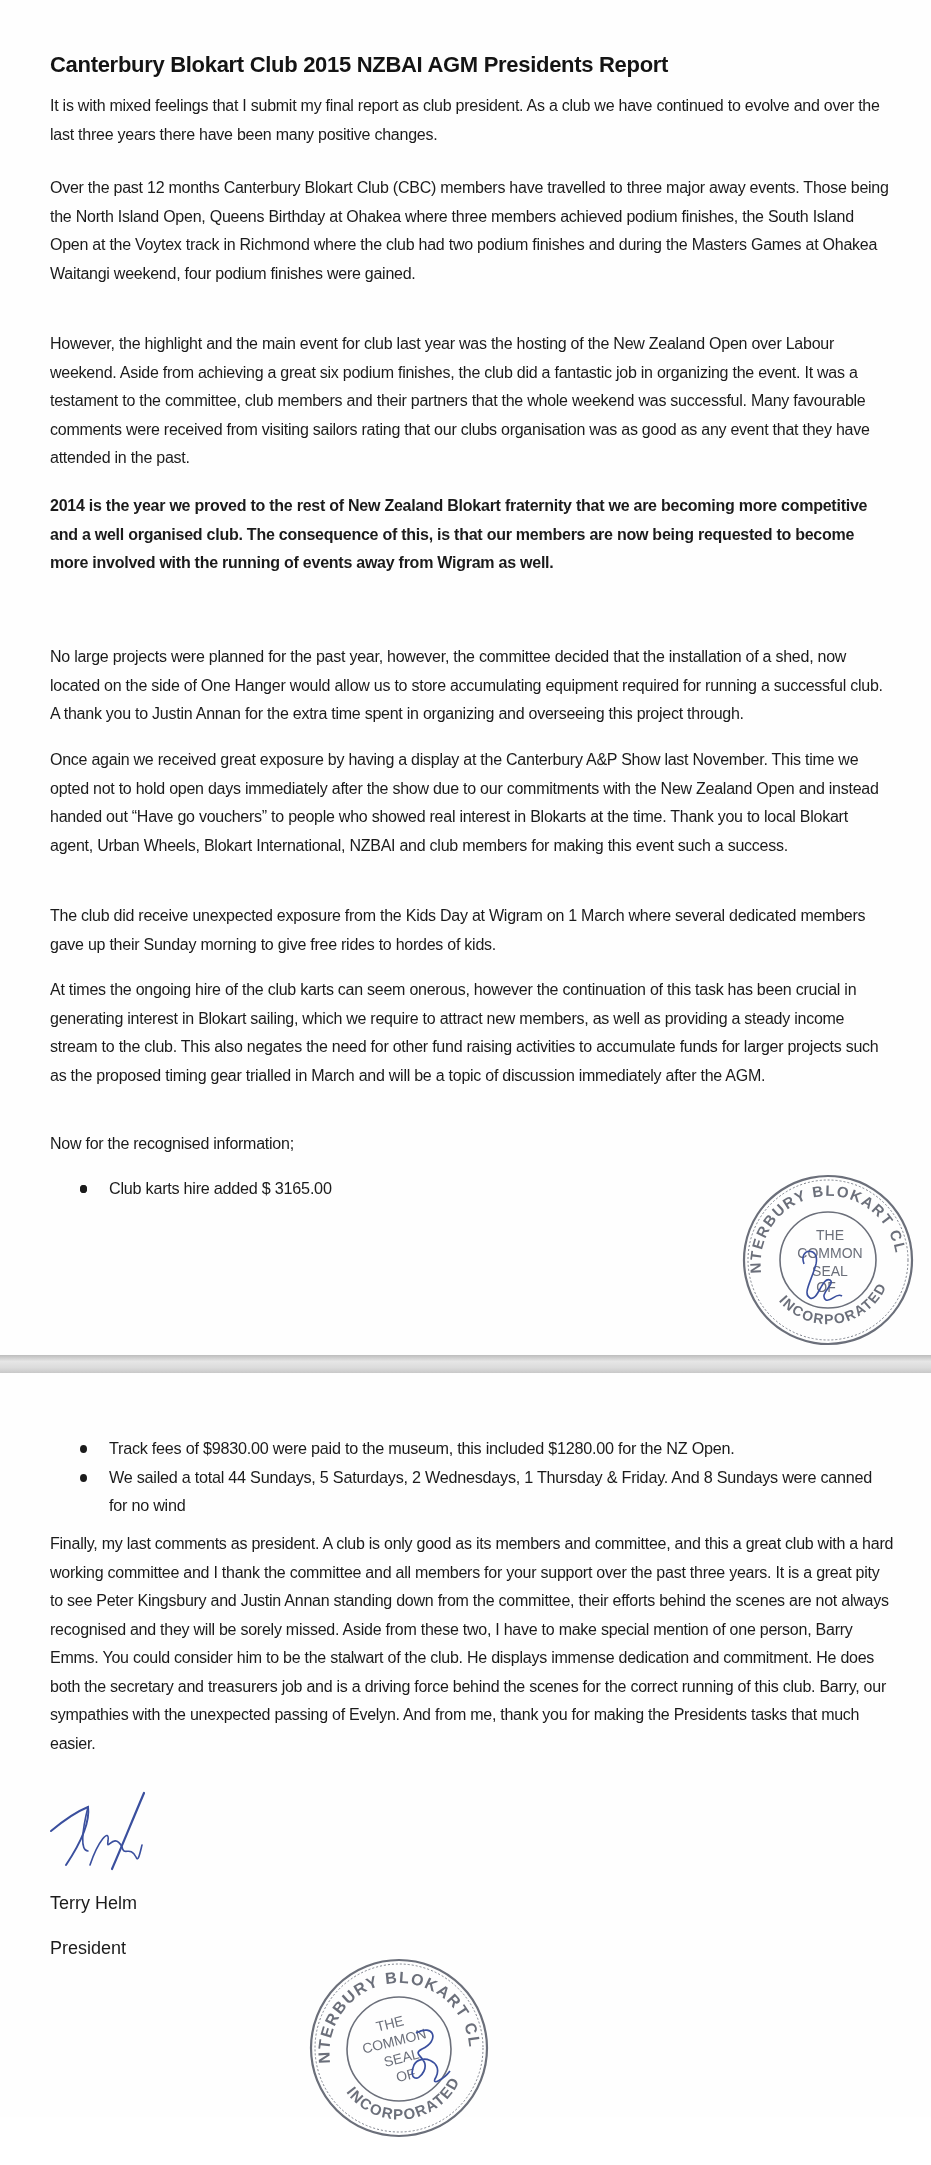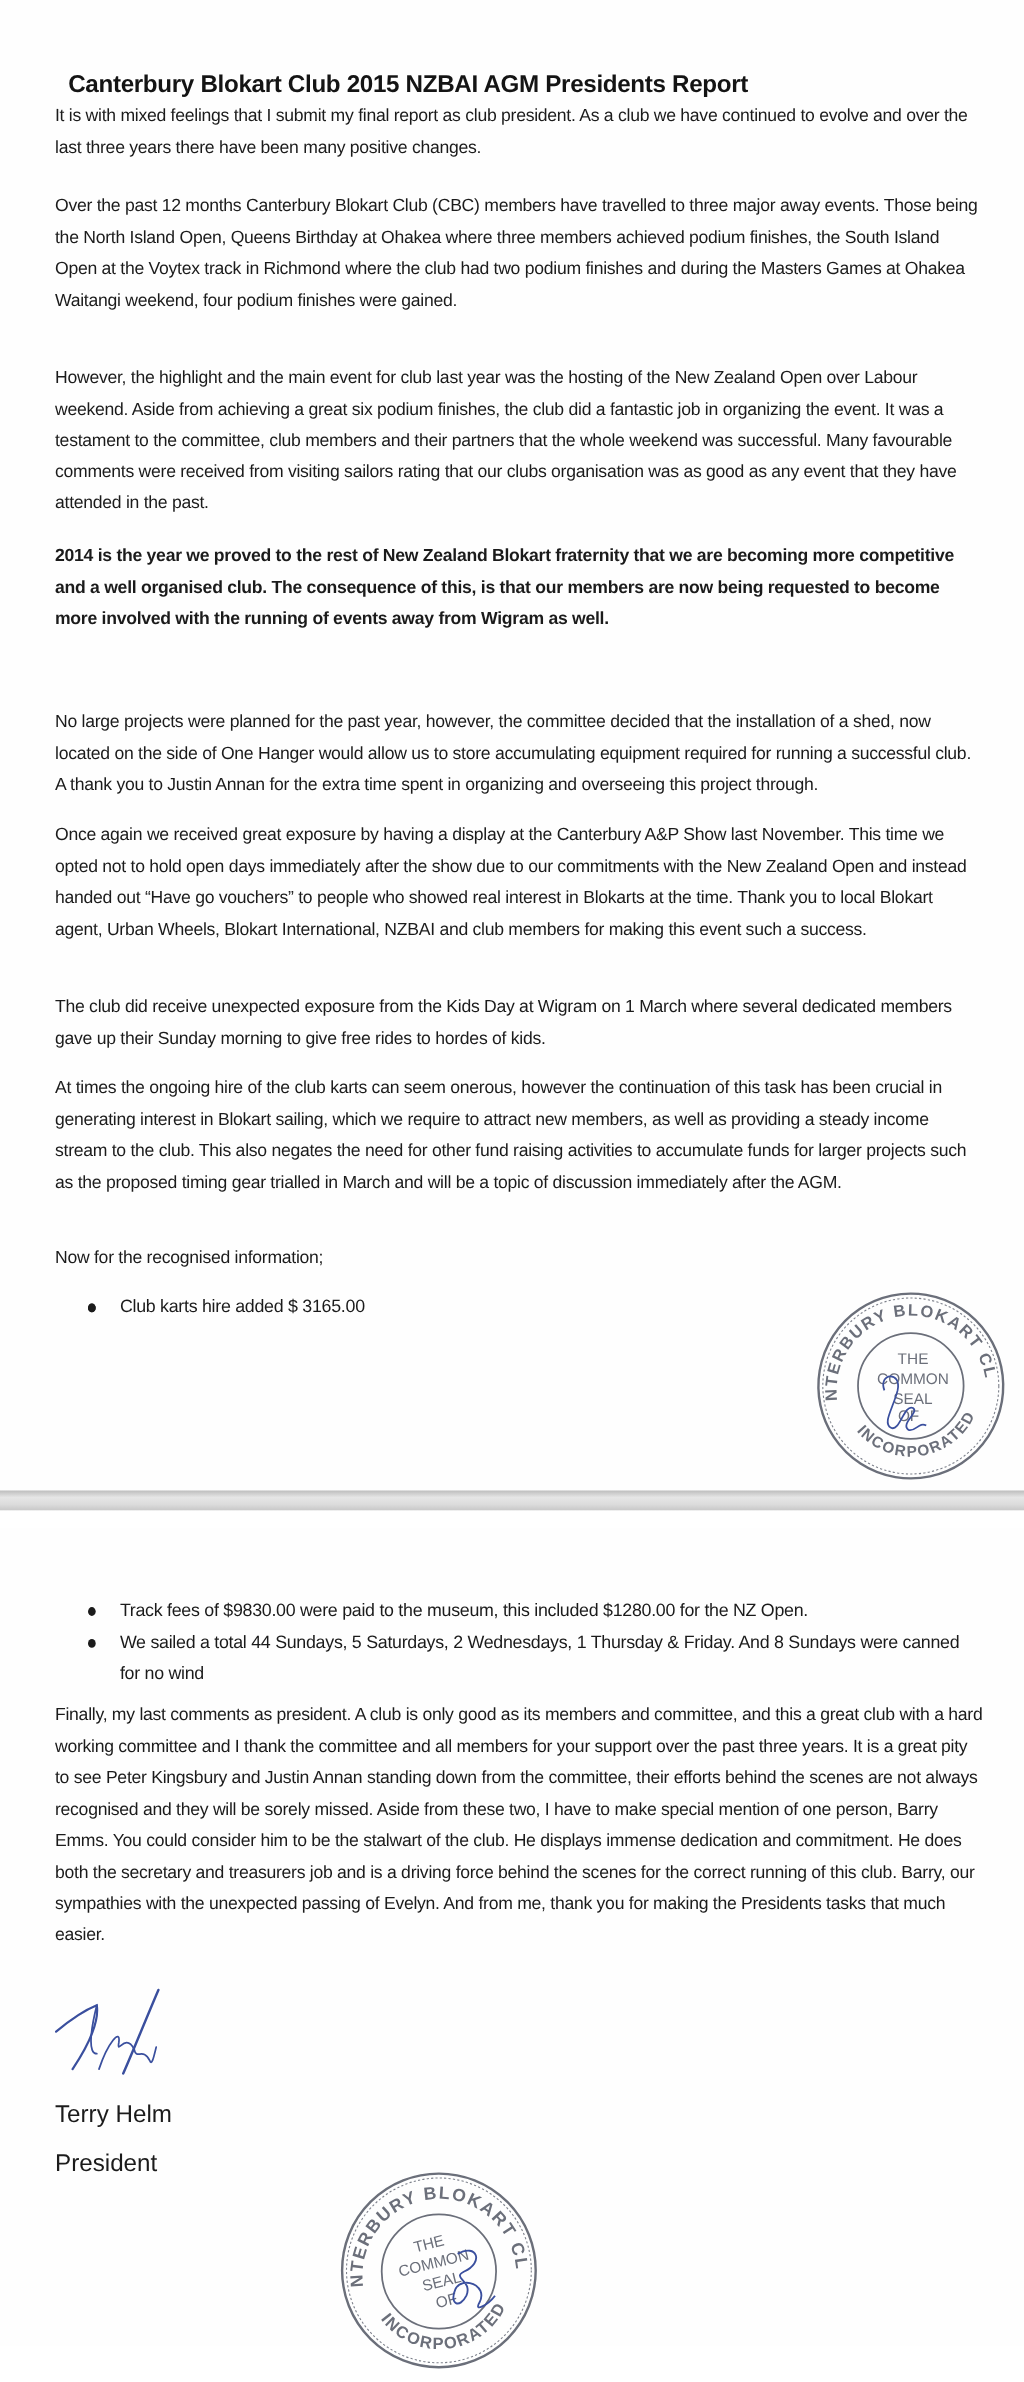--- a/index.html
+++ b/index.html
@@ -1,32 +1,32 @@
 <!DOCTYPE html>
 <html><head>
 <meta charset="utf-8">
 <style>
   html, body { margin: 0; padding: 0; background: #ffffff; }
   body { width: 931px; height: 2165px; position: relative; overflow: hidden;
          font-family: "Liberation Sans", sans-serif; color: #1b1b1b; }
   .page { position: absolute; left: 0; width: 931px; background: #fefefe; }
   .page1 { top: 0; height: 1355px; }
-  .page2 { top: 1373px; height: 744px; margin-top: 16px; }
+  .page2 { top: 1373px; height: 744px; }
   .divider { position: absolute; left: 0; top: 1355px; width: 931px; height: 18px;
              background: linear-gradient(#bdbdbd 0%, #e6e6e6 35%, #dcdcdc 70%, #c8c8c8 100%); }
-  .title { position: absolute; left: 50px; top: 52px; margin: 12px;
+  .title { position: absolute; left: 50px; top: 52px; margin: 0;
            font-size: 22px; font-weight: bold; letter-spacing: -0.3px; color: #141414; }
   .para { position: absolute; left: 50px; width: 840px; margin: 0;
           font-size: 16px; line-height: 28.5px; letter-spacing: -0.25px; color: #1b1b1b; }
   ul.bullets { position: absolute; left: 50px; margin: 0; padding: 0; list-style: none;
                font-size: 16.2px; line-height: 28.5px; letter-spacing: -0.25px; }
   ul.bullets li { position: relative; padding-left: 59px; width: 780px; }
   ul.bullets li .dot { position: absolute; left: 30px; top: 11px; width: 7px; height: 8px;
                        border-radius: 50%; background: #1b1b1b; }
-  .sig-name { position: absolute; left: 50px; font-size: 22px; color: #1b1b1b; }
+  .sig-name { position: absolute; left: 50px; font-size: 18px; color: #1b1b1b; }
   .stamp { position: absolute; }
   .signature { position: absolute; }
 </style>
 </head>
 <body>
 
 <div class="page page1">
   <h1 class="title">Canterbury Blokart Club 2015 NZBAI AGM Presidents Report</h1>
 
   <p class="para" style="top:92px;">It is with mixed feelings that I submit my final report as club president. As a club we have continued to evolve and over the last three years there have been many positive changes.</p>

